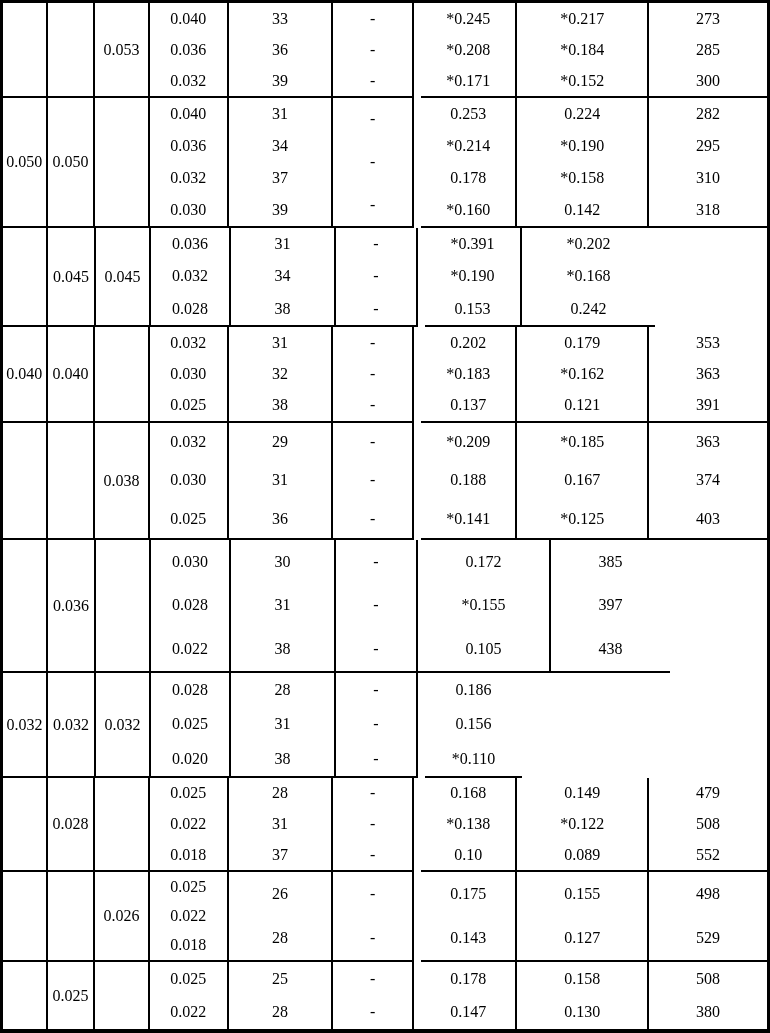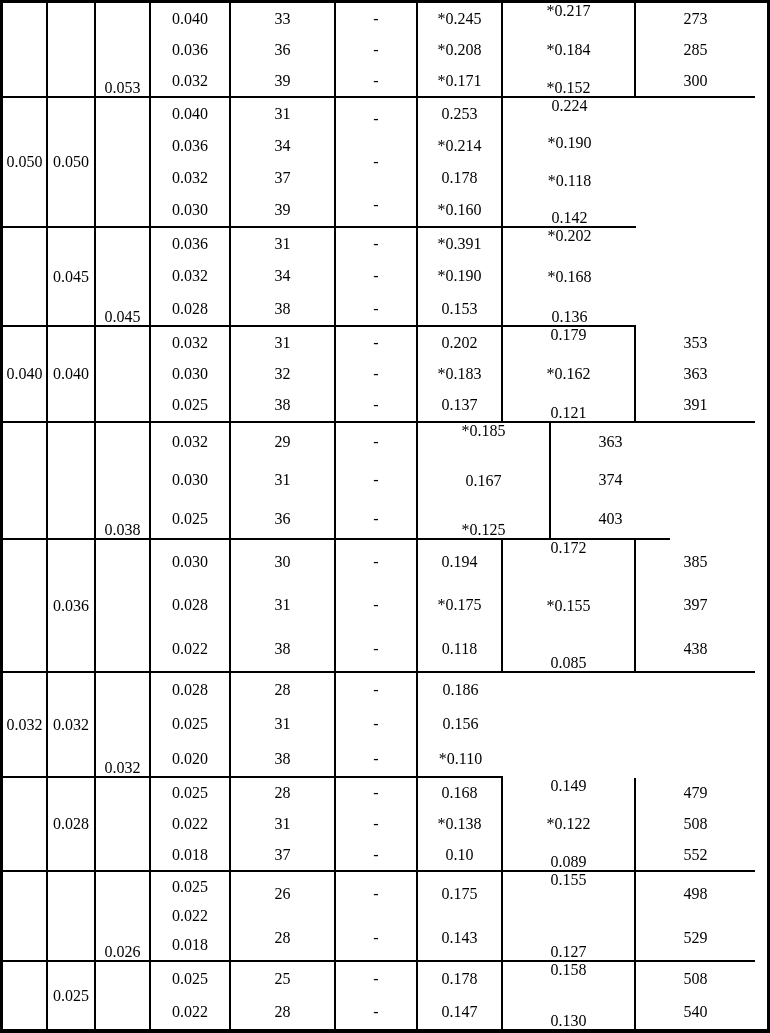--- a/index.html
+++ b/index.html
@@ -20,26 +20,26 @@
     box-sizing:border-box;
     border-right:2px solid #000;border-bottom:2px solid #000;
     display:flex;flex-direction:column;justify-content:space-around;
     align-items:center;overflow:hidden;
     color:#000;font-size:16px;line-height:1;
   }
   .cell:last-child{border-right:none;}
   .row:last-child .cell{border-bottom:none;}
   .c1{width:45px;}
   .c2{width:48px;}
-  .c3{width:55px;justify-content:flex-end;}
+  .c3{width:55px;}
   .c4{width:80px;}
   .c5{width:105px;}
   .c6{width:82px;}
-  .c7{width:85px;}
-  .c8{width:133px;justify-content:space-between;}
+  .c7{width:97px;margin-left:7px;}
+  .c8{width:133px;}
   .c9{width:119px;}
   .val{display:block;white-space:nowrap;}
 </style>
 </head>
 <body>
 
 <div class="page">
   <div class="tbl">
       <div class="row" style="height: 95px;">
         <div class="cell c1"></div>
@@ -105,22 +105,28 @@
         </div>
         <div class="cell c7">
           <span class="val">0.253</span>
           <span class="val">*0.214</span>
           <span class="val">0.178</span>
           <span class="val">*0.160</span>
         </div>
         <div class="cell c8">
           <span class="val">0.224</span>
           <span class="val">*0.190</span>
-          <span class="val">*0.118</span>
+          <span class="val">*0.158</span>
           <span class="val">0.142</span>
+        </div>
+        <div class="cell c9">
+          <span class="val">282</span>
+          <span class="val">295</span>
+          <span class="val">310</span>
+          <span class="val">318</span>
         </div>
       </div>
       <div class="row" style="height: 99px;">
         <div class="cell c1"></div>
         <div class="cell c2">
           <span class="val">0.045</span>
         </div>
         <div class="cell c3">
           <span class="val">0.045</span>
         </div>
@@ -140,21 +146,21 @@
           <span class="val">-</span>
         </div>
         <div class="cell c7">
           <span class="val">*0.391</span>
           <span class="val">*0.190</span>
           <span class="val">0.153</span>
         </div>
         <div class="cell c8">
           <span class="val">*0.202</span>
           <span class="val">*0.168</span>
-          <span class="val">0.136</span>
+          <span class="val">0.242</span>
         </div>
       </div>
       <div class="row" style="height: 96px;">
         <div class="cell c1">
           <span class="val">0.040</span>
         </div>
         <div class="cell c2">
           <span class="val">0.040</span>
         </div>
         <div class="cell c3"></div>
@@ -203,20 +209,25 @@
         <div class="cell c5">
           <span class="val">29</span>
           <span class="val">31</span>
           <span class="val">36</span>
         </div>
         <div class="cell c6">
           <span class="val">-</span>
           <span class="val">-</span>
           <span class="val">-</span>
         </div>
+        <div class="cell c7">
+          <span class="val">*0.209</span>
+          <span class="val">0.188</span>
+          <span class="val">*0.141</span>
+        </div>
         <div class="cell c8">
           <span class="val">*0.185</span>
           <span class="val">0.167</span>
           <span class="val">*0.125</span>
         </div>
         <div class="cell c9">
           <span class="val">363</span>
           <span class="val">374</span>
           <span class="val">403</span>
         </div>
@@ -235,29 +246,24 @@
         <div class="cell c5">
           <span class="val">30</span>
           <span class="val">31</span>
           <span class="val">38</span>
         </div>
         <div class="cell c6">
           <span class="val">-</span>
           <span class="val">-</span>
           <span class="val">-</span>
         </div>
-        <div class="cell c7">
-          <span class="val">0.194</span>
-          <span class="val">*0.175</span>
-          <span class="val">0.118</span>
-        </div>
         <div class="cell c8">
           <span class="val">0.172</span>
           <span class="val">*0.155</span>
-          <span class="val">0.085</span>
+          <span class="val">0.105</span>
         </div>
         <div class="cell c9">
           <span class="val">385</span>
           <span class="val">397</span>
           <span class="val">438</span>
         </div>
       </div>
       <div class="row" style="height: 105px;">
         <div class="cell c1">
           <span class="val">0.032</span>
@@ -379,17 +385,17 @@
         <div class="cell c7">
           <span class="val">0.178</span>
           <span class="val">0.147</span>
         </div>
         <div class="cell c8">
           <span class="val">0.158</span>
           <span class="val">0.130</span>
         </div>
         <div class="cell c9">
           <span class="val">508</span>
-          <span class="val">540</span>
+          <span class="val">380</span>
         </div>
       </div>
     </div>
 </div>
 
 </body></html>

